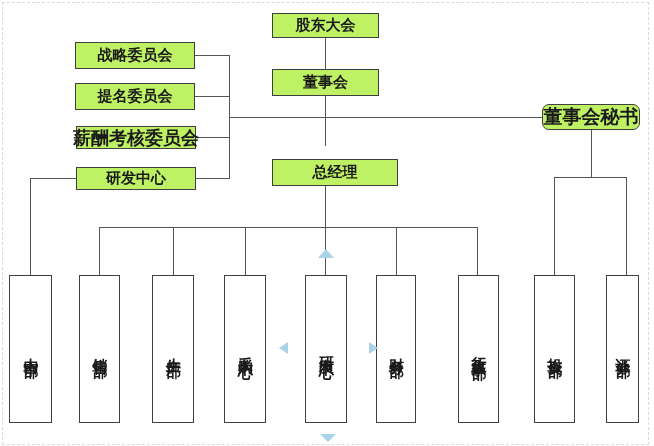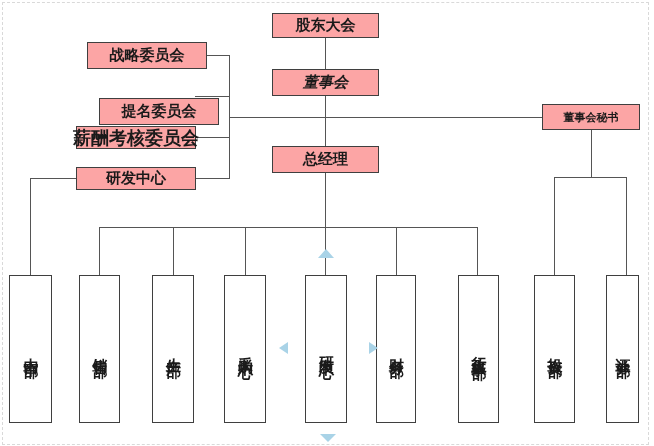--- a/index.html
+++ b/index.html
@@ -6,21 +6,21 @@
   #canvas{
     position:relative;width:654px;height:446px;background:#ffffff;
     font-family:"Liberation Serif","DejaVu Serif",serif;
     overflow:hidden;
   }
   #frame{
     position:absolute;left:2px;top:2px;right:5px;bottom:1px;
     border:1px dashed #d9d9d9;pointer-events:none;
   }
   .hbox{
-    position:absolute;box-sizing:border-box;border:1px solid #3f3f3f;background:#fca5a5;
+    position:absolute;box-sizing:border-box;border:1px solid #3f3f3f;background:#bef264;
     display:flex;align-items:center;justify-content:center;
     font-weight:bold;font-size:15px;color:#1a1a1a;white-space:nowrap;
   }
   .vbox{
     position:absolute;box-sizing:border-box;border:1px solid #3f3f3f;background:#fff;
     top:275px;height:148px;
     display:flex;align-items:center;justify-content:center;
     font-weight:bold;font-size:15px;color:#1a1a1a;
   }
   .vbox span{
@@ -58,39 +58,39 @@
   <div class="line vline" style="left:396px;top:227px;height:48px;"></div>
   <div class="line vline" style="left:477px;top:227px;height:48px;"></div>
   <div class="line vline" style="left:591px;top:130px;height:47px;"></div>
   <div class="line hline" style="left:554px;top:177px;width:72px;"></div>
   <div class="line vline" style="left:554px;top:177px;height:98px;"></div>
   <div class="line vline" style="left:626px;top:177px;height:98px;"></div>
 
   <div class="hbox" style="left:272px;top:13px;width:107px;height:25px;">
       <span>股东大会</span>
     </div>
-  <div class="hbox" style="left:272px;top:69px;width:107px;height:27px;font-style:italic;">
+  <div class="hbox" style="left:272px;top:69px;width:107px;height:27px;">
       <span>董事会</span>
     </div>
-  <div class="hbox" style="left:272px;top:146px;width:107px;height:27px;">
+  <div class="hbox" style="left:272px;top:159px;width:126px;height:27px;">
       <span>总经理</span>
     </div>
-  <div class="hbox" style="left:75px;top:42px;width:120px;height:27px;margin-left:12px;">
+  <div class="hbox" style="left:75px;top:42px;width:120px;height:27px;">
       <span>战略委员会</span>
     </div>
-  <div class="hbox" style="left:75px;top:98px;width:120px;height:27px;margin-left:24px;">
+  <div class="hbox" style="left:75px;top:83px;width:120px;height:27px;">
       <span>提名委员会</span>
     </div>
   <div class="hbox" style="left:76px;top:126px;width:120px;height:23px;font-size:18px;">
       <span>薪酬考核委员会</span>
     </div>
   <div class="hbox" style="left:76px;top:167px;width:120px;height:23px;">
       <span>研发中心</span>
     </div>
-  <div class="hbox" style="left:542px;top:104px;width:98px;height:26px;font-size:11px;">
+  <div class="hbox" style="left:542px;top:104px;width:98px;height:26px;font-size:19px;border-radius:7px;">
       <span>董事会秘书</span>
     </div>
 
   <div class="vbox" style="left:9px;width:43px;">
       <span>内审部</span>
     </div>
   <div class="vbox" style="left:79px;width:41px;">
       <span>销售部</span>
     </div>
   <div class="vbox" style="left:152px;width:42px;">

